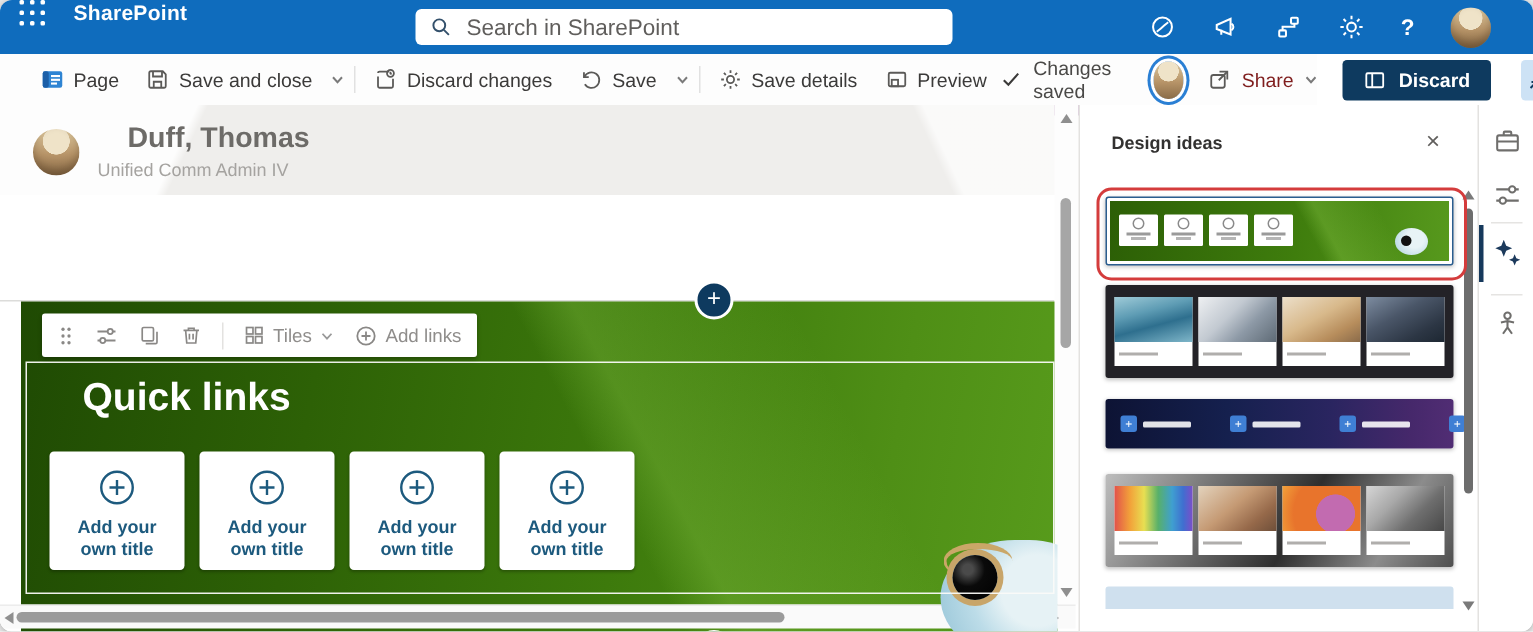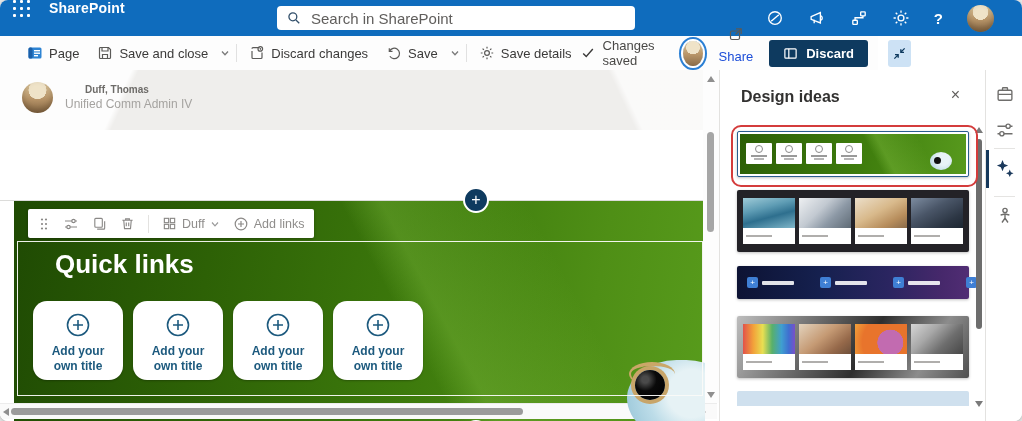--- a/index.html
+++ b/index.html
@@ -27,50 +27,50 @@
   
   .cmd-bar{position:absolute;left:0;top:36px;width:878px;height:34px;background:#fdfdfd;border-bottom:7px solid #701a75;display:flex;align-items:center;font-size:13px;color:#3b3a39;}
   .cmd-btn{display:flex;align-items:center;gap:6px;padding:0 9px;height:34px;cursor:pointer;white-space:nowrap;}
   .cmd-btn .ci{color:#5b5a58;}
   .chev{color:#7a7a7a;cursor:pointer;padding:0 3px;}
   .vdiv{width:1px;height:18px;background:#e1e1e1;margin:0 3px;}
   .cmd-left{display:flex;align-items:center;margin-left:18px;}
   .cmd-right{display:flex;align-items:center;margin-left:auto;margin-right:8px;gap:10px;}
   .status{display:flex;align-items:center;gap:8px;color:#4a4947;}
   .cmd-avatar{width:25px;height:25px;box-shadow:0 0 0 2px #fff,0 0 0 4px #2a7fd4;margin:0 6px;cursor:pointer;}
-  .share-btn{display:flex;align-items:center;gap:7px;cursor:pointer;color:#1d4ed8;flex-direction:column;}
+  .share-btn{display:flex;align-items:center;gap:7px;cursor:pointer;color:#7f1d1d;}
   .publish-btn{display:flex;align-items:center;gap:8px;background:var(--publish_navy,#0e3a5f);color:#fff;font-weight:700;font-size:13px;height:27px;padding:0 14px;border-radius:3px;cursor:pointer;margin-left:6px;}
   .collapse-btn{width:30px;height:27px;background:#cde2f5;border-radius:3px;display:flex;align-items:center;justify-content:center;cursor:pointer;margin-left:10px;}
 
   
   .canvas{position:absolute;left:0;top:70px;width:703px;height:351px;background:#fff;overflow:visible;}
   .page-header{position:absolute;left:0;top:0;width:703px;height:60px;background:
      linear-gradient(115deg, rgba(255,255,255,.9) 0 18%, rgba(255,255,255,0) 19%),
      linear-gradient(245deg, rgba(255,255,255,.7) 0 12%, rgba(255,255,255,0) 13%),
      #efeeec;}
   .author{position:absolute;left:22px;top:12px;display:flex;align-items:center;gap:12px;}
   .author-avatar{width:31px;height:31px;}
-  .author-name{font-size:10px;font-weight:700;color:#6d6b68;padding-left:20px;}
+  .author-name{font-size:19px;font-weight:700;color:#6d6b68;padding-left:20px;}
   .author-title{font-size:12px;color:#a5a3a0;margin-top:2px;}
   .sec-divider{position:absolute;left:0;top:130px;width:703px;height:1px;background:#dcdcda;}
   .add-section{position:absolute;width:26px;height:26px;border-radius:50%;background:#0e3a5f;border:2px solid #fff;box-sizing:border-box;color:#fff;display:flex;align-items:center;justify-content:center;font-size:16px;font-weight:400;cursor:pointer;z-index:6;}
   .plus-glyph{line-height:1;margin-top:-1px;}
 
   .banner{position:absolute;left:14px;top:131px;width:691px;height:227px;overflow:hidden;
      background:linear-gradient(100deg,#1f4a03 0%,#2d6106 28%,#3d7a0c 58%,#4f8f16 82%,#589c1c 100%);}
   .banner .leaf{position:absolute;left:0;top:0;width:100%;height:100%;
      background:linear-gradient(62deg, rgba(0,0,0,0) 55%, rgba(150,210,80,.28) 60%, rgba(0,0,0,0) 78%);}
   .wp-border{position:absolute;left:3px;top:40px;width:684px;height:153px;border:1px solid rgba(250,250,248,.95);z-index:3;pointer-events:none;}
   .wp-toolbar{position:absolute;left:14px;top:8px;height:29px;background:#fff;border-radius:2px;box-shadow:0 1px 3px rgba(0,0,0,.3);display:flex;align-items:center;padding:0 10px;gap:13px;z-index:5;color:#8a8886;}
   .wp-tool{display:flex;align-items:center;gap:5px;cursor:pointer;color:#8a8886;}
   .wp-label{font-size:12.5px;color:#8f8d8b;}
   .wp-vdiv{width:1px;height:18px;background:#e3e2e0;}
   .ql-title{position:absolute;left:41px;top:48px;font-size:26px;font-weight:700;color:#fff;z-index:2;}
   .tiles{position:absolute;left:19px;top:100px;display:flex;gap:10px;z-index:2;}
-  .tile{width:90px;height:79px;background:#fff;border-radius:14px;box-shadow:0 1px 2px rgba(0,0,0,.25);display:flex;flex-direction:column;align-items:center;cursor:pointer;}
+  .tile{width:90px;height:79px;background:#fff;border-radius:3px;box-shadow:0 1px 2px rgba(0,0,0,.25);display:flex;flex-direction:column;align-items:center;cursor:pointer;}
   .tile .plus-ring{margin-top:11px;color:var(--tile_text,#1d5a7e);}
   .tile-label{margin-top:6px;font-size:12px;font-weight:700;color:var(--tile_text,#1d5a7e);text-align:center;width:76px;line-height:1.25;}
   
   .frog{position:absolute;right:-26px;bottom:-12px;width:104px;height:86px;z-index:1;}
   .frog .body{position:absolute;right:0;bottom:0;width:104px;height:80px;background:radial-gradient(circle at 62% 42%,#e6f2f5 0 30%,#bcdce8 55%,#8fc0d4 100%);border-radius:50% 45% 40% 55%;}
   .frog .eye{position:absolute;left:8px;top:16px;width:30px;height:30px;background:radial-gradient(circle at 34% 32%,#4a4a4a 0 12%,#0a0a0a 40%,#000 100%);border-radius:50%;box-shadow:0 0 0 4px #c8a569;}
   .frog .lid{position:absolute;left:2px;top:8px;width:44px;height:20px;border-radius:50%;border-top:4px solid #caa768;border-left:2px solid #caa768;background:transparent;}
 
   
   .hscroll{position:absolute;left:0;top:403px;width:717px;height:15px;background:#fafafa;border-top:1px solid #ececec;}
@@ -78,21 +78,21 @@
   .tri{width:0;height:0;position:absolute;cursor:pointer;}
   .tri-left{border-top:4px solid transparent;border-bottom:4px solid transparent;border-right:6px solid #8f8f8f;left:3px;top:4px;}
   .tri-right{border-top:4px solid transparent;border-bottom:4px solid transparent;border-left:6px solid #8f8f8f;left:700px;top:4px;}
   .vscroll{position:absolute;left:703px;top:70px;width:16px;height:333px;background:#fdfdfd;}
   .v-up{border-left:4px solid transparent;border-right:4px solid transparent;border-bottom:6px solid #8f8f8f;left:4px;top:6px;}
   .v-thumb{position:absolute;left:4px;top:62px;width:7px;height:100px;background:#a6a6a6;border-radius:4px;cursor:pointer;}
   .v-down{border-left:4px solid transparent;border-right:4px solid transparent;border-top:6px solid #8f8f8f;left:4px;top:322px;}
 
   
   .panel{position:absolute;left:719px;top:70px;width:266px;height:351px;background:#fff;border-left:1px solid #e3e2e0;}
-  .panel-title{position:absolute;left:21px;top:18px;font-size:16px;font-weight:700;color:#323130;}
+  .panel-title{position:absolute;left:21px;top:18px;font-size:12px;font-weight:700;color:#323130;}
   .panel-close{position:absolute;right:26px;top:16px;font-size:16px;color:#605e5c;cursor:pointer;}
   .sel-outline{position:absolute;left:11px;top:55px;width:243px;height:58px;border:2.5px solid var(--selection_red,#d43c3c);border-radius:10px;pointer-events:none;z-index:4;}
   .design-thumb{position:absolute;left:17px;width:232px;border-radius:2px;cursor:pointer;box-shadow:0 1px 3px rgba(0,0,0,.25);}
   .thumb1{top:61px;height:46px;background:#fff;border:1px solid #2a5d8f;box-sizing:border-box;padding:2px;}
   .thumb1-strip{position:relative;width:100%;height:100%;overflow:hidden;
      background:linear-gradient(95deg,#2c5f06 0%,#3f7d0d 55%,#57991d 100%);}
   .thumb1-strip .streak{position:absolute;inset:0;background:linear-gradient(62deg,rgba(0,0,0,0) 58%,rgba(150,210,80,.3) 63%,rgba(0,0,0,0) 80%);}
   .minitiles{position:absolute;left:6px;top:9px;display:flex;gap:4px;}
   .minitile{width:26px;height:21px;background:#fff;border-radius:1px;display:flex;flex-direction:column;align-items:center;}
   .minitile .mc{width:6px;height:6px;border:1px solid #8a8a8a;border-radius:50%;margin-top:2px;}
@@ -254,20 +254,29 @@
       <span class="vdiv"></span>
       <div class="cmd-btn">
         <span class="ci">
           <svg width="16" height="16" viewBox="0 0 16 16" fill="none" stroke="currentColor" stroke-width="1.2">
               <circle cx="8" cy="8" r="2.4"></circle>
               <path d="M8 1.8v1.8M8 12.4v1.8M1.8 8h1.8M12.4 8h1.8M3.6 3.6l1.3 1.3M11.1 11.1l1.3 1.3M12.4 3.6l-1.3 1.3M4.9 11.1l-1.3 1.3"></path>
             </svg>
         </span>
         <span>Save details</span>
       </div>
+      <div class="cmd-btn">
+        <span class="ci">
+          <svg width="16" height="16" viewBox="0 0 16 16" fill="none" stroke="currentColor" stroke-width="1.2">
+              <rect x="2.5" y="3.5" width="11" height="9" rx="1"></rect>
+              <rect x="4.5" y="8.2" width="4.2" height="4.3"></rect>
+            </svg>
+        </span>
+        <span>Preview</span>
+      </div>
     </div>
     <div class="cmd-right">
       <div class="status">
         <span>
           <svg width="14" height="14" viewBox="0 0 16 16" fill="none" stroke="#3b3a39" stroke-width="1.6">
               <path d="M2.5 8.5 6 12 13.5 3.5"></path>
             </svg>
         </span>
         <span>Changes saved</span>
       </div>
@@ -366,21 +375,21 @@
         <span class="wp-vdiv"></span>
         <span class="wp-tool">
           <span>
             <svg width="15" height="15" viewBox="0 0 16 16" fill="none" stroke="currentColor" stroke-width="1.2">
                 <rect x="2.5" y="2.5" width="4.6" height="4.6"></rect>
                 <rect x="8.9" y="2.5" width="4.6" height="4.6"></rect>
                 <rect x="2.5" y="8.9" width="4.6" height="4.6"></rect>
                 <rect x="8.9" y="8.9" width="4.6" height="4.6"></rect>
               </svg>
           </span>
-          <span class="wp-label">Duff</span>
+          <span class="wp-label">Tiles</span>
           <span>
             <svg width="10" height="10" viewBox="0 0 10 10" fill="none" stroke="#9a9a9a" stroke-width="1.2">
                 <path d="M2 3.5 5 6.8 8 3.5"></path>
               </svg>
           </span>
         </span>
         <span class="wp-tool">
           <span>
             <svg width="16" height="16" viewBox="0 0 16 16" fill="none" stroke="currentColor" stroke-width="1.2">
                 <circle cx="8" cy="8" r="5.8"></circle>

